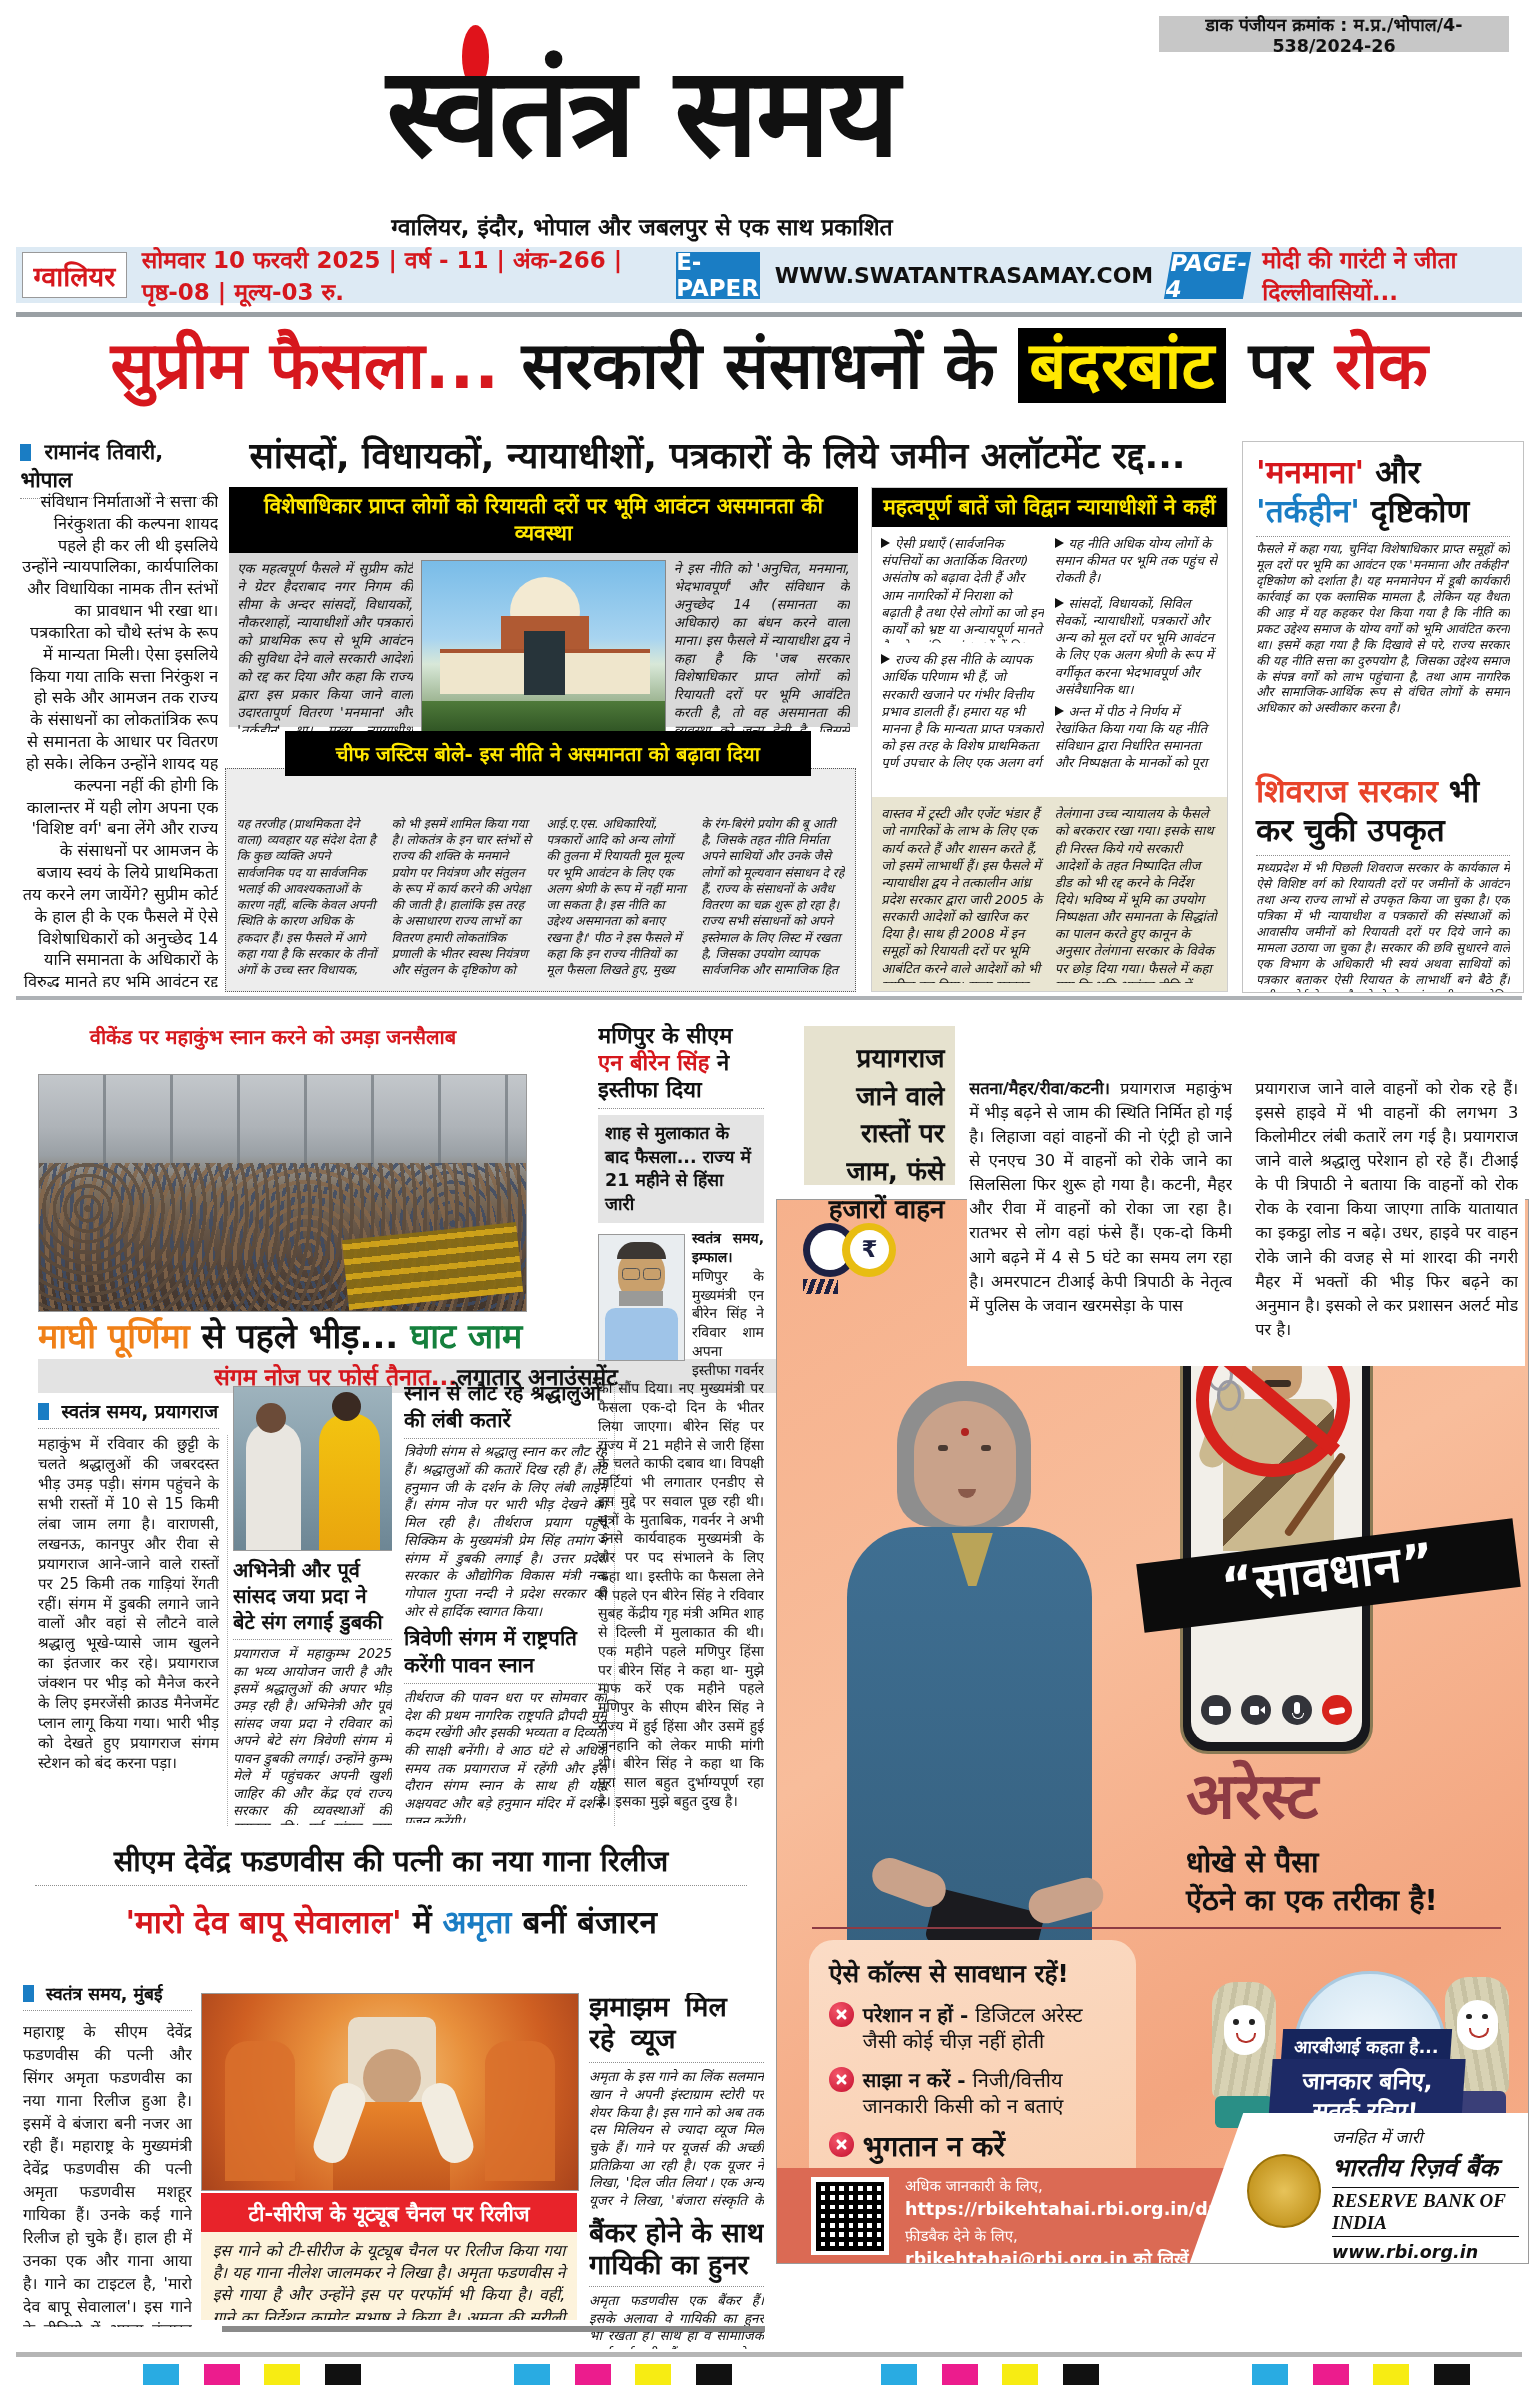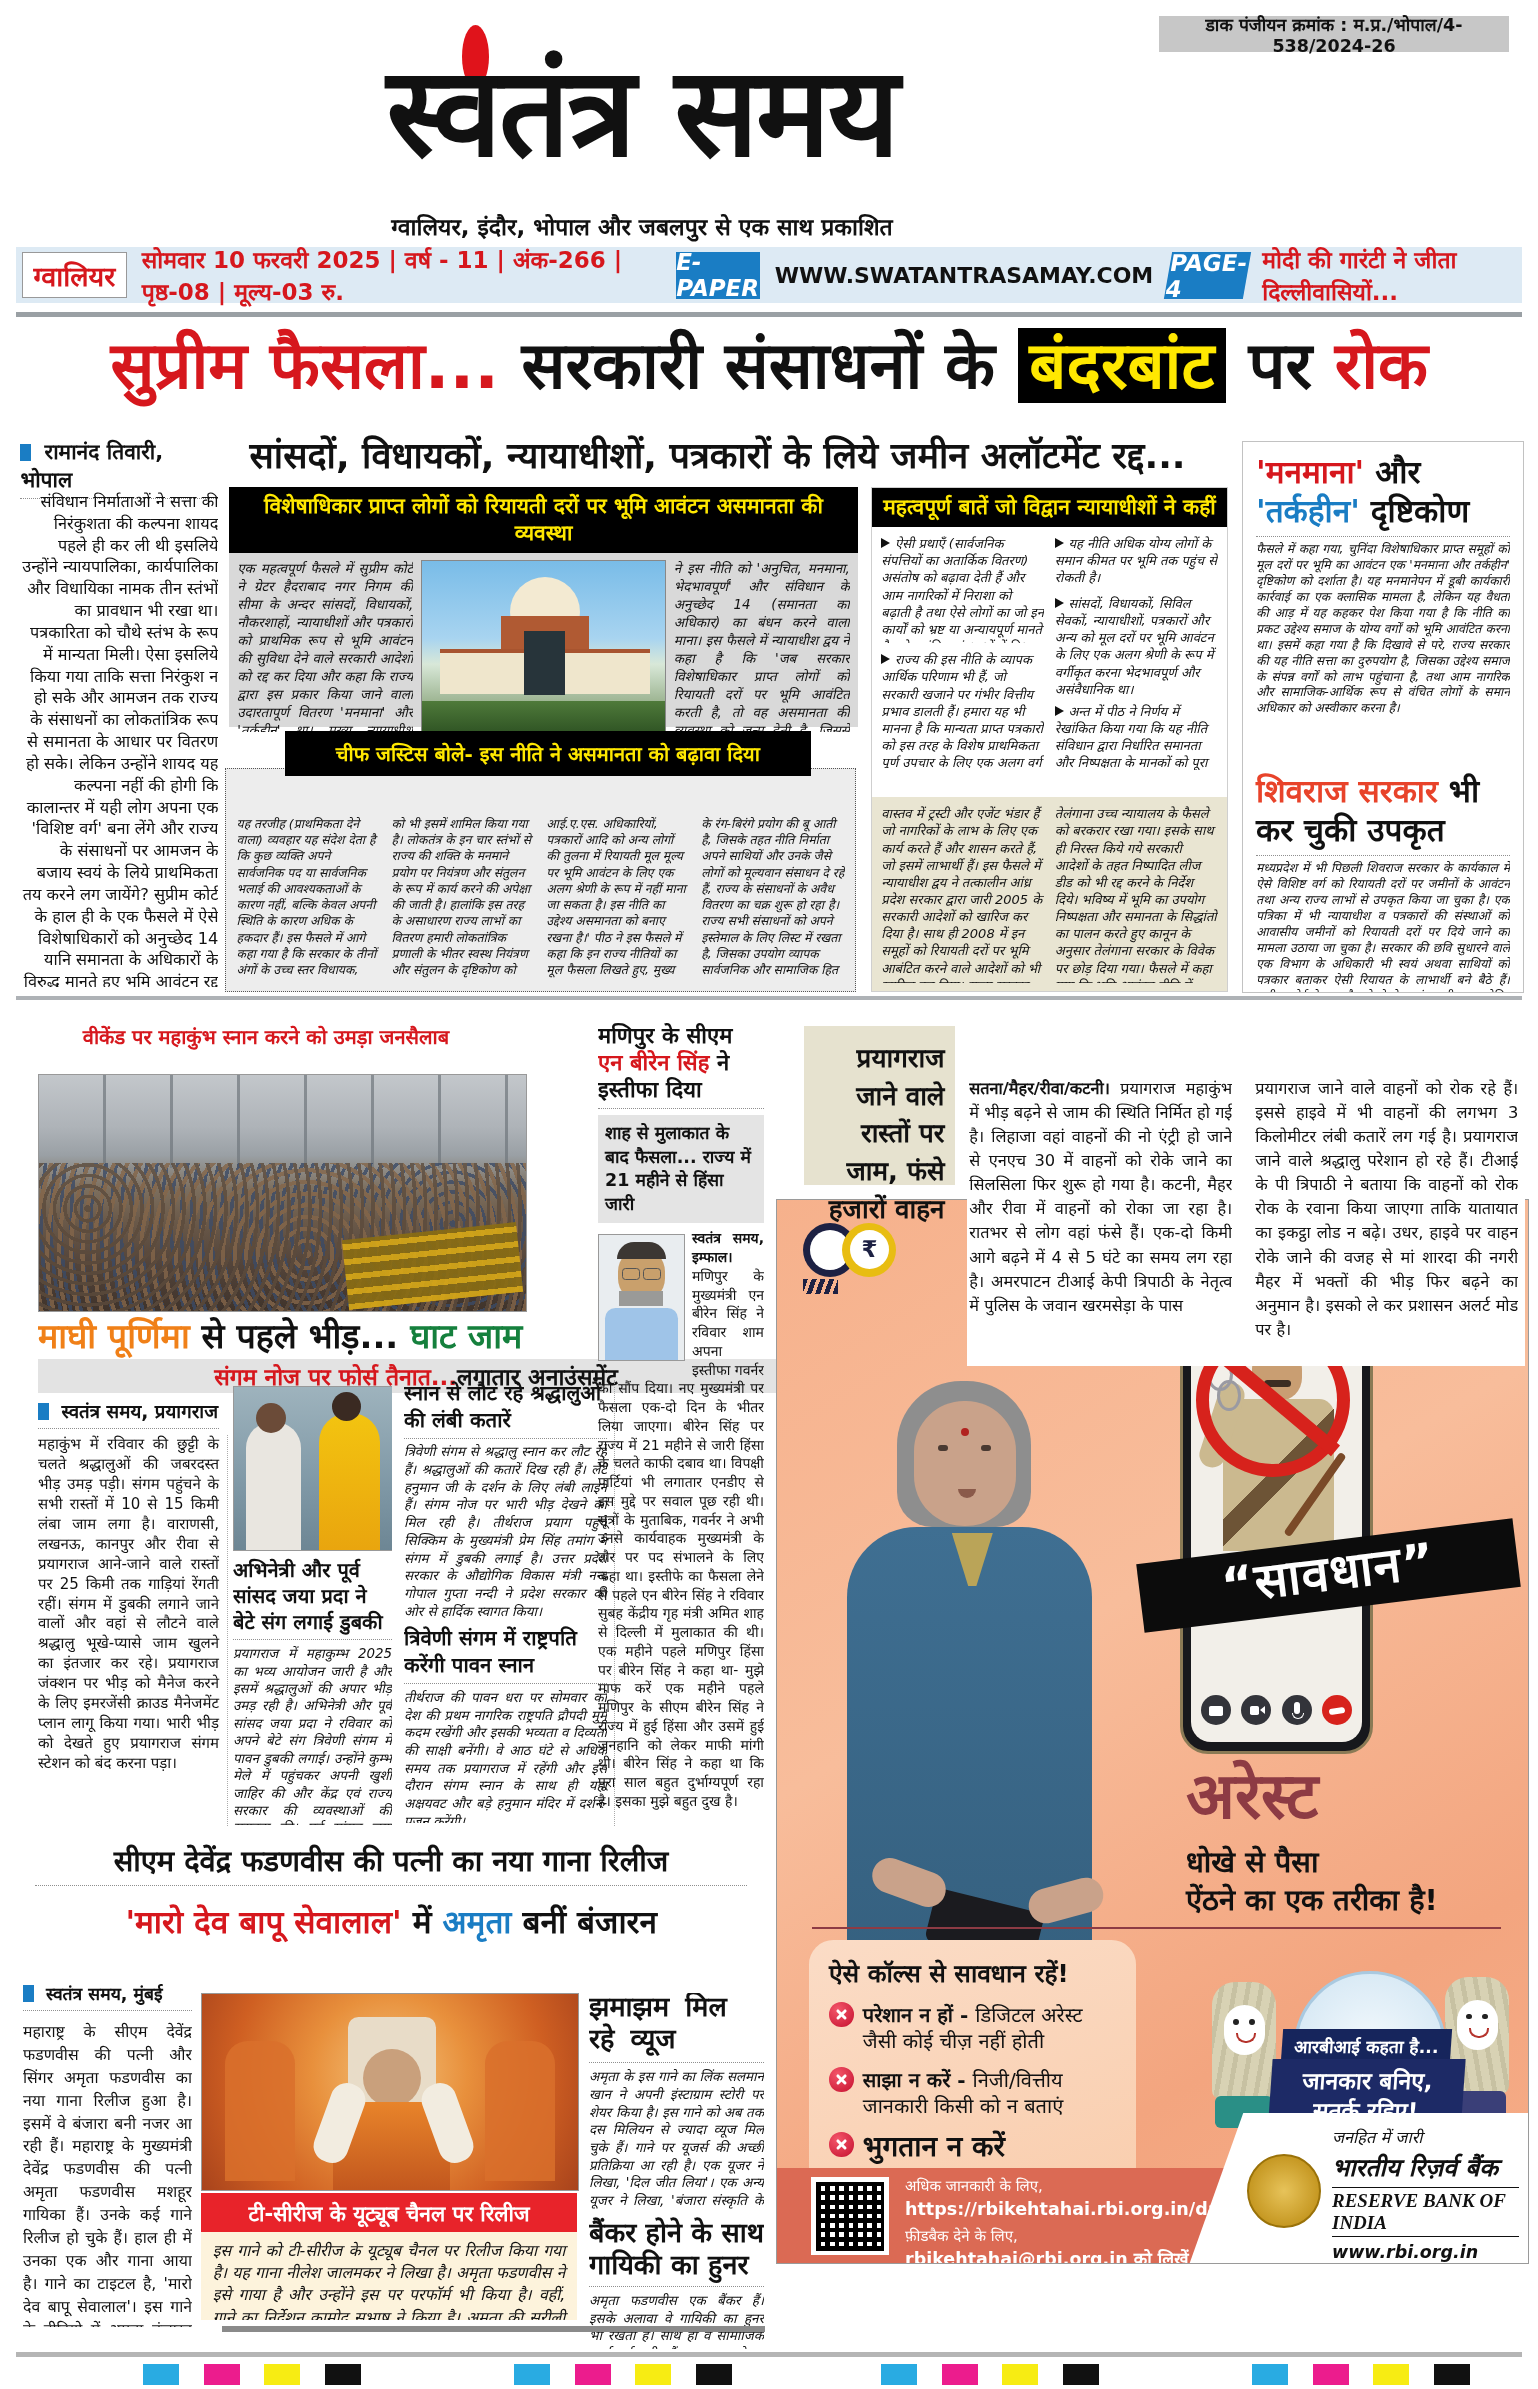--- a/index.html
+++ b/index.html
@@ -39,21 +39,21 @@
 
   <div class="abs ctr b" style="left:1159px;top:16.3px;width:350px;height:36px;background:#c7c7c7;font-size:17.5px;display:flex;align-items:center;justify-content:center;">डाक पंजीयन क्रमांक : म.प्र./भोपाल/4-538/2024-26</div>
 
   <div class="abs" style="left:462px;top:24.5px;width:27px;height:63px;background:#e0131b;border-radius:50%;"></div>
   <div class="abs ctr b" style="left:146px;top:210px;width:992px;font-size:23px;">ग्वालियर, इंदौर, भोपाल और जबलपुर से एक साथ प्रकाशित</div>
   <div class="abs ctr b" style="left:146px;top:35px;width:992px;font-size:124px;line-height:1.25;letter-spacing:-2.3px;">स्वतंत्र समय</div>
 
   <div class="abs" style="left:16.3px;top:247px;width:1506px;height:56px;background:#ddeaf4;display:flex;align-items:center;gap:15px;padding:0 5.8px;box-sizing:border-box;">
     <div class="b red ctr" style="background:#fff;border:0.6px solid #999;font-size:27px;padding:3.5px 10.5px;">ग्वालियर</div>
     <div class="b red" style="font-size:23px;">सोमवार 10 फरवरी 2025 | वर्ष - 11 | अंक-266 | पृष्ठ-08 | मूल्य-03 रु.</div>
-    <div class="bluebox" style="width:111px;height:47px;font-size:23px;font-style:italic;">E- PAPER</div>
+    <div class="bluebox" style="width:111px;height:47px;font-size:23px;">E- PAPER</div>
     <div class="b" style="font-size:22px;">WWW.SWATANTRASAMAY.COM</div>
     <div class="bluebox" style="width:105px;height:47px;font-size:23px;transform:skewX(-10deg);">PAGE- 4</div>
     <div class="b red" style="font-size:23px;">मोदी की गारंटी ने जीता दिल्लीवासियों...</div>
   </div>
   <div class="abs" style="left:16.3px;top:312px;width:1506px;height:5.3px;background:#9aa0a4;"></div>
 
   <div class="abs ctr b" style="left:9.3px;top:325px;width:1520px;font-size:65px;line-height:1.25;white-space:nowrap;">
     <span class="red">सुप्रीम फैसला...</span>
     <span>सरकारी संसाधनों के</span>
     <span style="background:#000;color:#ffe800;padding:0 11.7px;">बंदरबांट</span>
@@ -122,21 +122,21 @@
     <div class="i col just hid" style="font-size:12.3px;height:222px;line-height:1.3;">फैसले में कहा गया, चुनिंदा विशेषाधिकार प्राप्त समूहों को मूल दरों पर भूमि का आवंटन एक 'मनमाना और तर्कहीन' दृष्टिकोण को दर्शाता है। यह मनमानेपन में डूबी कार्यकारी कार्रवाई का एक क्लासिक मामला है, लेकिन यह वैधता की आड़ में यह कहकर पेश किया गया है कि नीति का प्रकट उद्देश्य समाज के योग्य वर्गों को भूमि आवंटित करना था। इसमें कहा गया है कि दिखावे से परे, राज्य सरकार की यह नीति सत्ता का दुरुपयोग है, जिसका उद्देश्य समाज के संपन्न वर्गों को लाभ पहुंचाना है, तथा आम नागरिक और सामाजिक-आर्थिक रूप से वंचित लोगों के समान अधिकार को अस्वीकार करना है।</div>
     <div class="b" style="font-size:31.5px;line-height:1.25;margin-top:8.2px;">
       <span style="color:#e8432a;">शिवराज सरकार</span><span> भी कर चुकी उपकृत</span>
     </div>
     <div class="dotrule"></div>
     <div class="i col just hid" style="font-size:12.3px;height:175px;line-height:1.3;">मध्यप्रदेश में भी पिछली शिवराज सरकार के कार्यकाल में ऐसे विशिष्ट वर्ग को रियायती दरों पर जमीनों के आवंटन तथा अन्य राज्य लाभों से उपकृत किया जा चुका है। एक पत्रिका में भी न्यायाधीश व पत्रकारों की संस्थाओं को आवासीय जमीनों को रियायती दरों पर दिये जाने का मामला उठाया जा चुका है। सरकार की छवि सुधारने वाले एक विभाग के अधिकारी भी स्वयं अथवा साथियों को पत्रकार बताकर ऐसी रियायत के लाभार्थी बने बैठे हैं। सुप्रीम कोर्ट के इस फैसले से ये आवंटन भी शून्य घोषित किये जाने चाहिये? देखना है सरकार इस पर क्या निर्णय लेती है?</div>
   </div>
 
   <div class="abs" style="left:16.3px;top:996px;width:1506px;height:4.1px;background:#aeb2b6;"></div>
 
-  <div class="abs ctr b red" style="left:21px;top:1023px;width:490px;font-size:20px;white-space:nowrap;overflow:hidden;">वीकेंड पर महाकुंभ स्नान करने को उमड़ा जनसैलाब</div>
+  <div class="abs ctr b red" style="left:28px;top:1023px;width:490px;font-size:20px;white-space:nowrap;overflow:hidden;">वीकेंड पर महाकुंभ स्नान करने को उमड़ा जनसैलाब</div>
   <div class="abs" style="left:38px;top:1074px;width:487px;height:236px;overflow:hidden;border:0.6px solid #999;
               background:linear-gradient(#c3c7cb 0%,#aeb3b8 22%,#9aa0a5 34%,#7d6f5e 48%,#6a5949 62%,#53443a 80%,#3f332b 100%);">
     <div style="position:absolute;left:0;top:0;width:100%;height:93px;background:repeating-linear-gradient(90deg,transparent 0 64px,#6f767c 64px 67px);opacity:.7;"></div>
     <div style="position:absolute;left:0;top:88px;width:100%;height:152px;
                 background:repeating-radial-gradient(circle at 10% 30%,#5c4b3c 0 3.5px,transparent 3.5px 10.5px),
                            repeating-radial-gradient(circle at 55% 60%,#84664a 0 4.1px,transparent 4.1px 11.7px),
                            repeating-radial-gradient(circle at 85% 40%,#3c4b66 0 3.5px,transparent 3.5px 10px);opacity:.8;"></div>
     <div style="position:absolute;right:5.8px;bottom:10.5px;width:175px;height:70px;background:repeating-linear-gradient(0deg,#d9a915 0 5.8px,#8a6d12 5.8px 15px);transform:rotate(-6deg);opacity:.9;"></div>
   </div>
   <div class="abs b" style="left:38px;top:1312px;width:756px;font-size:34px;white-space:nowrap;overflow:hidden;">

